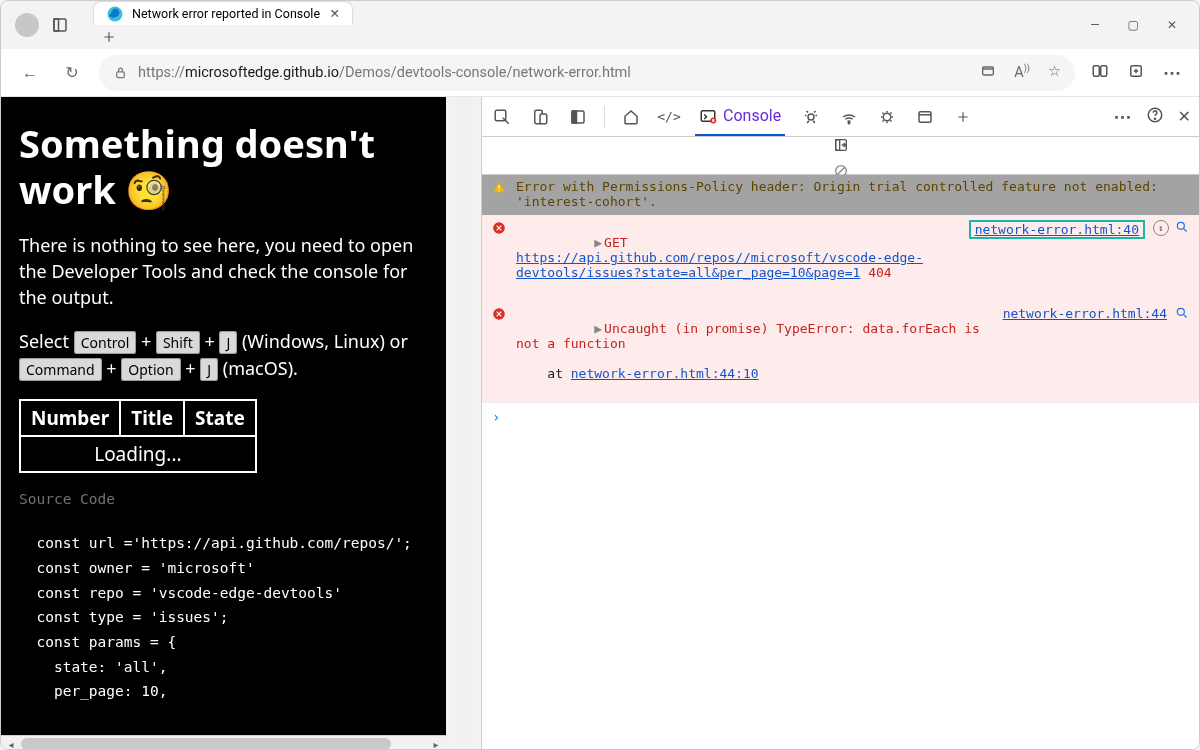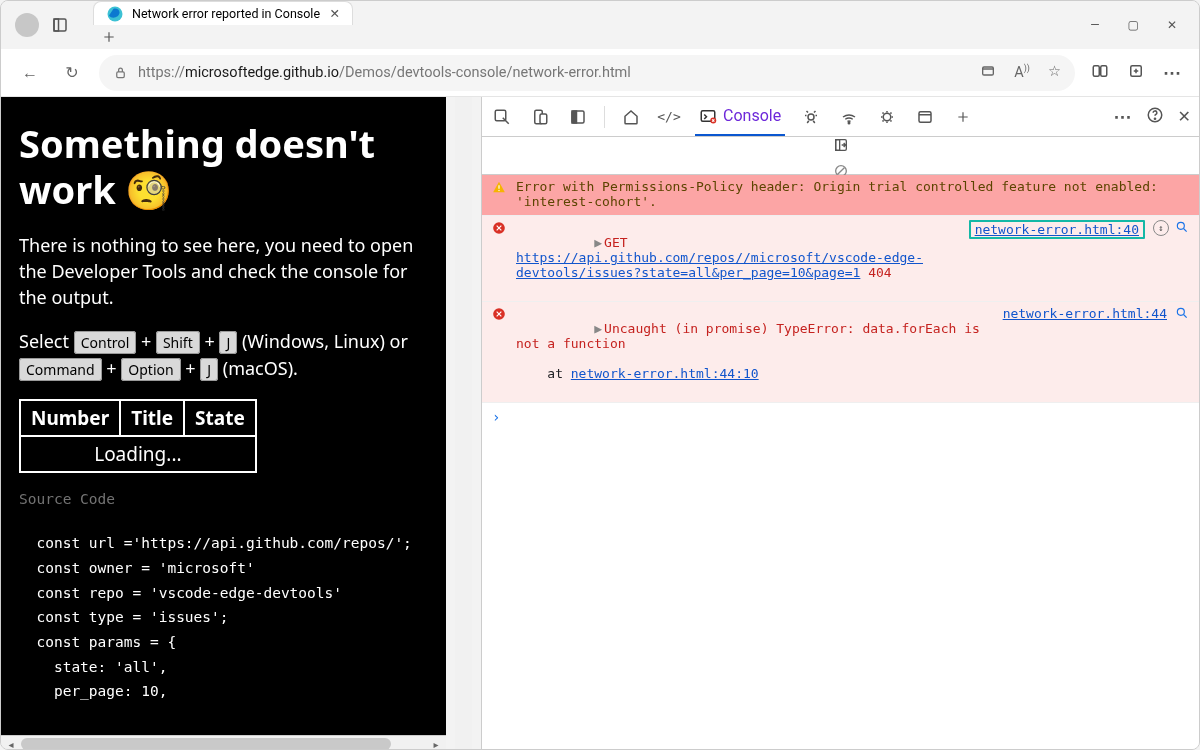--- a/index.html
+++ b/index.html
@@ -96,21 +96,21 @@
     border:1px solid #ccc; border-radius:3px; padding:3px 8px; font-size:13px; width:150px;
   }
   .lvls { font-size:13px; display:flex; align-items:center; gap:2px;}
   .issue-pill {
     display:flex; align-items:center; gap:5px; background:#e7f0fd; border-radius:10px;
     padding:6px 8px; font-size:12.5px; color:#0b57d0;
   }
   .issue-pill .dot{width:14px;height:14px;background:#0b57d0;border-radius:3px;}
   .log-area { flex:1; font-family:Consolas,"Lucida Console",monospace; font-size:13px; overflow:auto;}
   .row { display:flex; padding:4px 10px 6px 10px; gap:8px; border-bottom:1px solid #efefef; align-items:flex-start;}
-  .row.warn { background:#fca5a5; color:#5c4400;}
+  .row.warn { background:#a3a3a3; color:#5c4400;}
   .row.err  { background:#fdeceb; color:#202124;}
   .glyph { width:16px; flex-shrink:0; margin-top:1px;}
   .caret { color:#888; margin-right:2px; }
   .msg { flex:1; white-space:pre-wrap; }
   .lnk { color:#1155cc; text-decoration:underline; cursor:pointer;}
   .src-link { color:#1155cc; text-decoration:underline; cursor:pointer; white-space:nowrap;}
   .hl { border:2px solid #14b8a6; padding:0 4px; border-radius:1px;}
   .right-icons{ display:flex; gap:6px; align-items:flex-start; color:#555;}
   .right-icons .cir{ display:inline-flex; width:16px; height:16px; border:1.5px solid #888;border-radius:50%; font-size:9px; align-items:center; justify-content:center;}
   .errcode { color:#c5221f; }

